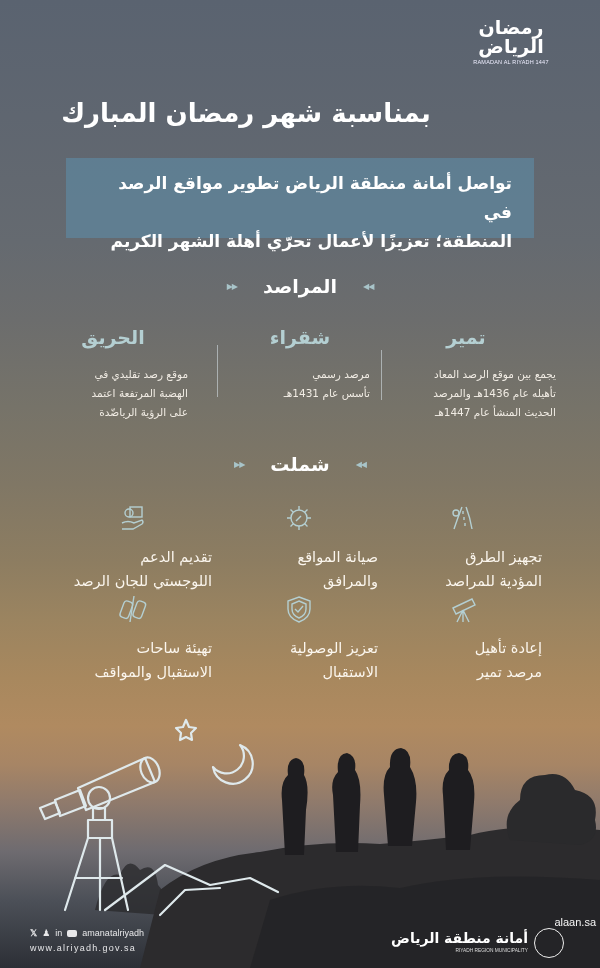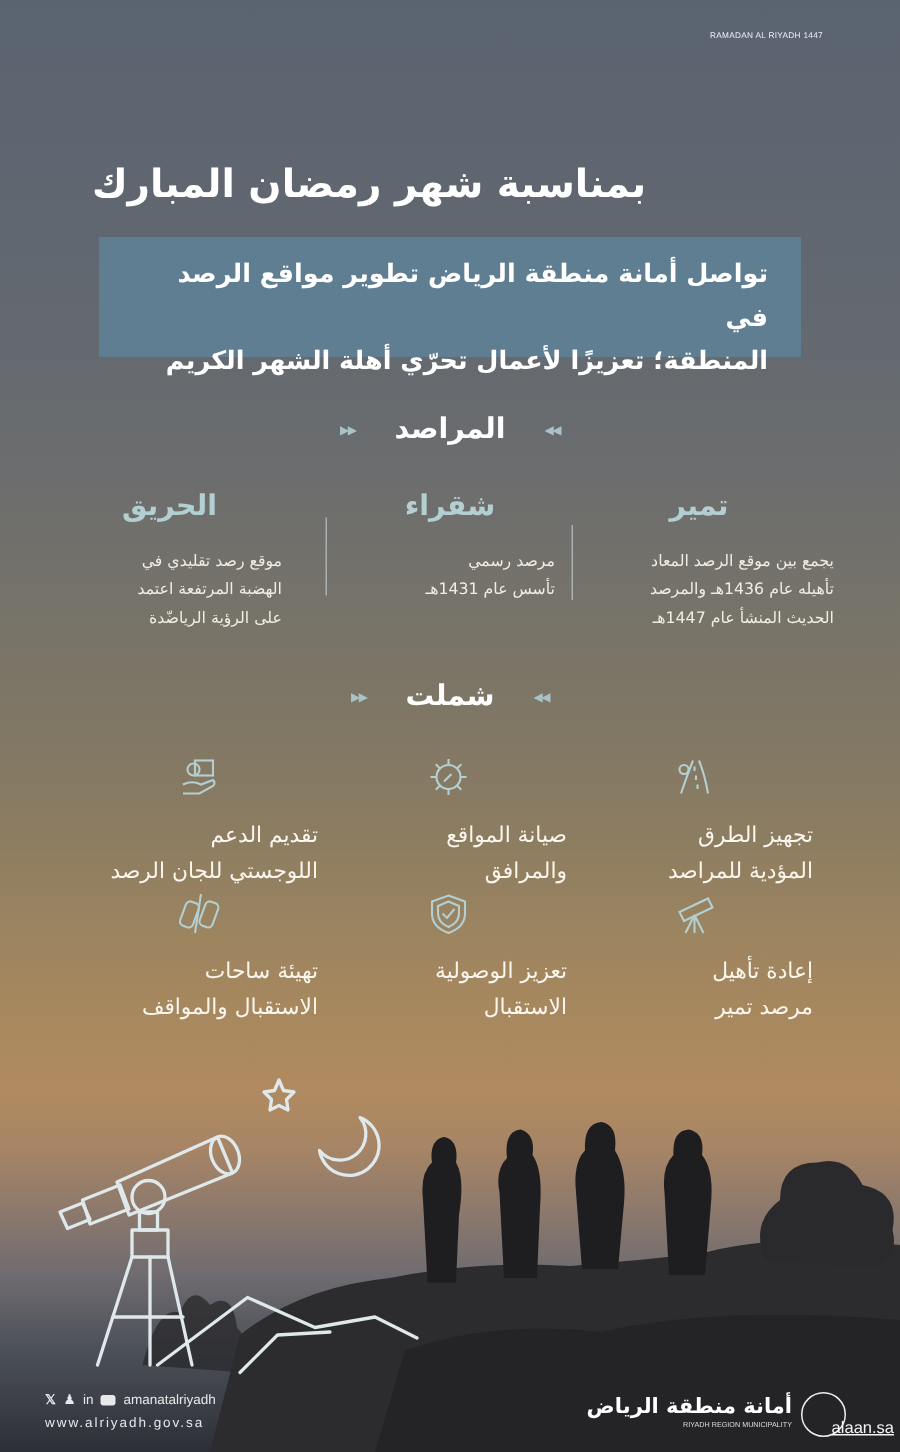--- a/index.html
+++ b/index.html
@@ -15,21 +15,21 @@
     color: #fff;
     direction: rtl;
   }
   .abs { position: absolute; }
 
   
   .brand-logo { top: 18px; right: 44px; width: 90px; text-align: center; }
   .brand-logo .ar { font-family: "DejaVu Sans", sans-serif; font-weight: bold; font-size: 19px; line-height: 19px; color: #fff; }
   .brand-logo .en { font-family: "Liberation Sans", sans-serif; font-size: 5.5px; letter-spacing: 0.2px; color: #eef; direction: ltr; margin-top: 3px; }
 
-  .main-title { top: 108px; left: 0; width: 492px; text-align: center; font-size: 26px; font-weight: bold; }
+  .main-title { top: 98px; left: 0; width: 492px; text-align: center; font-size: 26px; font-weight: bold; }
 
   .intro-box {
     top: 158px; left: 66px; width: 468px; height: 80px;
     background: rgba(95, 130, 152, 0.82);
     padding: 11px 22px 0 22px;
     font-size: 17px; font-weight: bold; line-height: 29px;
     text-align: right;
   }
 
   .section-head { left: 0; width: 600px; display: flex; justify-content: center; align-items: center; gap: 26px; }
@@ -44,21 +44,21 @@
   .feat { width: 170px; text-align: center; }
   .feat .ico { width: 30px; height: 30px; margin: 0 auto 8px auto; }
   .feat .t1, .feat .t2 { font-size: 14.5px; color: #fbf6ee; line-height: 24px; text-align: right; padding-right: 6px; }
 
   .footer-social { left: 30px; top: 928px; direction: ltr; display: flex; align-items: center; gap: 5px; font-family: "Liberation Sans", sans-serif; font-size: 9px; color: #e8e8ea; }
   .footer-url { left: 30px; top: 943px; direction: ltr; font-family: "Liberation Sans", sans-serif; font-size: 9px; letter-spacing: 1.3px; color: #e6e6e8; }
   .muni { right: 72px; top: 930px; text-align: right; }
   .muni .ar { font-size: 14px; font-weight: bold; color: #fff; }
   .muni .en { font-family: "Liberation Sans", sans-serif; font-size: 4.8px; color: #ddd; direction: ltr; margin-top: 2px; }
   .emblem { right: 36px; top: 928px; width: 30px; height: 30px; border: 1.5px solid #eee; border-radius: 50%; }
-  .watermark { right: 4px; top: 946px; direction: ltr; font-family: "Liberation Sans", sans-serif; font-size: 11px; color: #f5f5f5; text-decoration: underline; }
+  .watermark { right: 4px; top: 916px; direction: ltr; font-family: "Liberation Sans", sans-serif; font-size: 11px; color: #f5f5f5; }
 </style>
 </head>
 <body>
 
 <svg class="abs" style="left:0;top:740px" width="600" height="228" viewBox="0 0 600 228">
 
   <path d="M95 170 q10 -40 25 -35 q8 -20 20 -5 q15 -10 18 15 q10 10 5 30 Z" fill="#2a2a2d" opacity="0.8"></path>
 
   <path d="M140 228 L160 150 Q200 118 260 112 Q320 100 380 104 Q430 100 470 95 Q520 82 600 90 L600 228 Z" fill="#2c2b2d"></path>
   <path d="M250 228 L270 160 Q330 140 400 148 Q480 130 600 140 L600 228 Z" fill="#232326" opacity="0.8"></path>
@@ -87,20 +87,21 @@
   <rect x="93" y="108" width="12" height="12"></rect>
   <rect x="88" y="120" width="24" height="18"></rect>
 
   <path d="M88 138 L65 210 M112 138 L128 210 M100 138 L100 210 M75 178 L122 178"></path>
 
   <path d="M105 210 L165 165 L210 185 L250 178 L278 192"></path>
   <path d="M160 215 L185 190 L220 188"></path>
 </svg>
 
 <div class="abs brand-logo">
+  <div class="ar">رمضان الرياض</div>
   <div class="en">RAMADAN AL RIYADH 1447</div>
 </div>
 
 <div class="abs main-title">بمناسبة شهر رمضان المبارك</div>
 
 <div class="abs intro-box">
   <div>تواصل أمانة منطقة الرياض تطوير مواقع الرصد في</div>
   <div>المنطقة؛ تعزيزًا لأعمال تحرّي أهلة الشهر الكريم</div>
 </div>
 

